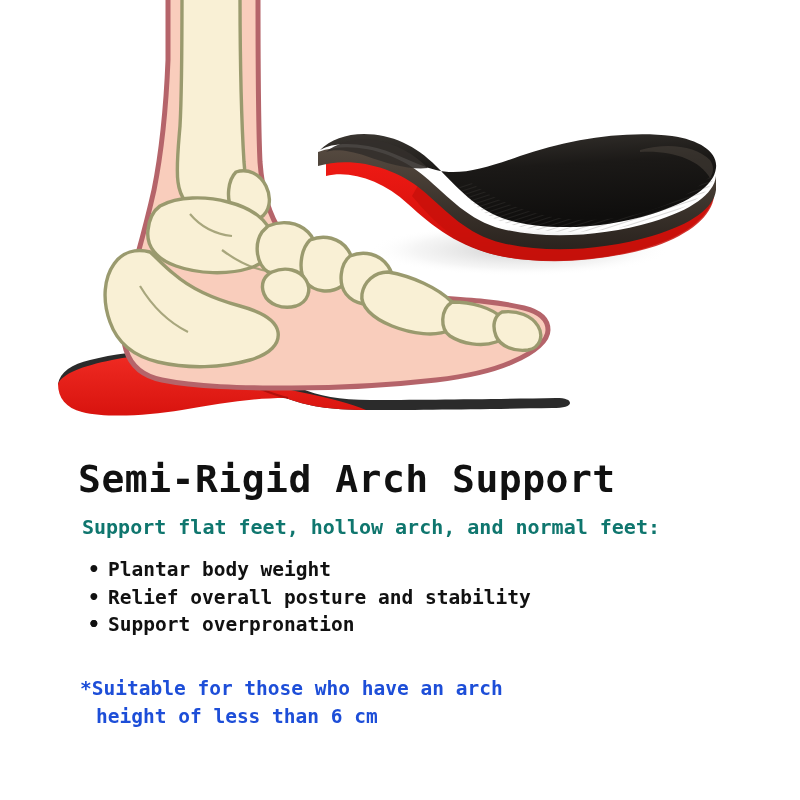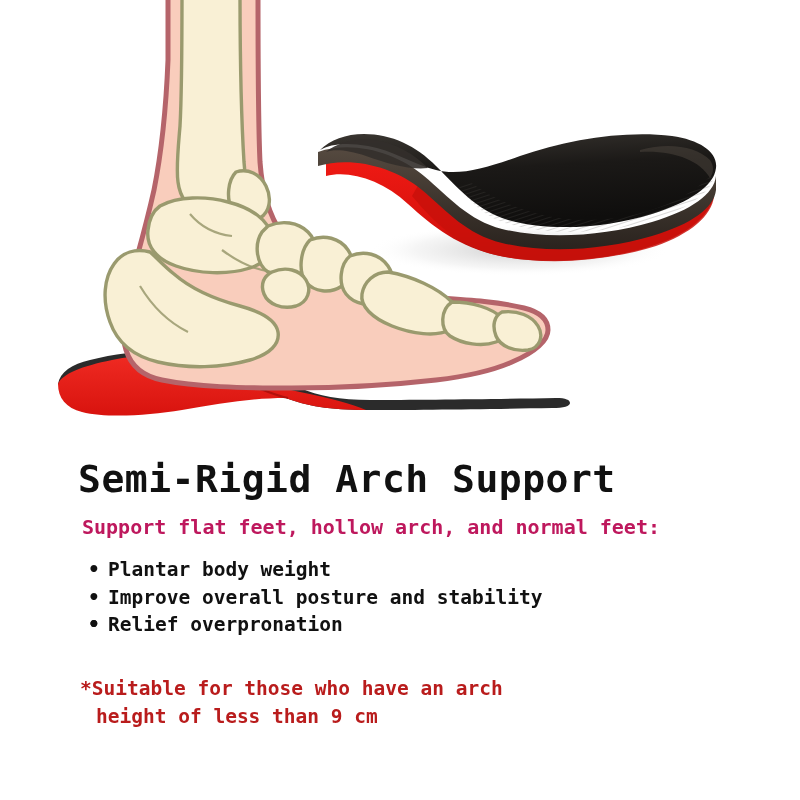--- a/index.html
+++ b/index.html
@@ -49,21 +49,21 @@
     line-height: 1.05;
     white-space: nowrap;
   }
 
   .subtitle {
     margin: 0;
     padding: 16px 0 0 82px;
     font-family: "DejaVu Sans Mono", "Liberation Mono", monospace;
     font-size: 20px;
     font-weight: bold;
-    color: #be185d;
+    color: #0f766e;
     line-height: 1.1;
     white-space: nowrap;
   }
 
   .bullets {
     margin: 0;
     padding: 18px 0 0 0;
     list-style: none;
   }
   .bullets li {
@@ -86,21 +86,21 @@
     line-height: 1.42;
     color: #111111;
   }
 
   .note {
     margin: 0;
     padding: 36px 0 0 80px;
     font-family: "DejaVu Sans Mono", "Liberation Mono", monospace;
     font-size: 19.5px;
     font-weight: bold;
-    color: #b91c1c;
+    color: #1d4ed8;
     line-height: 1.45;
     white-space: nowrap;
   }
   .note .note-line2 {
     display: block;
     padding-left: 16px;
   }
 </style>
 </head>
 <body>
@@ -346,30 +346,30 @@
 
     <p class="subtitle">Support flat feet, hollow arch, and normal feet:</p>
 
     <ul class="bullets">
       <li>
         <span class="dot">•</span>
         <span>Plantar body weight</span>
       </li>
       <li>
         <span class="dot">•</span>
-        <span>Improve overall posture and stability</span>
+        <span>Relief overall posture and stability</span>
       </li>
       <li>
         <span class="dot">•</span>
       </li>
       <li>
         <span class="dot">•</span>
-        <span>Relief overpronation</span>
+        <span>Support overpronation</span>
       </li>
     </ul>
 
     <p class="note">
       <span>*Suitable for those who have an arch</span>
-      <span class="note-line2">height of less than 9 cm</span>
+      <span class="note-line2">height of less than 6 cm</span>
     </p>
 
   </div>
 </div>
 
 </body></html>

